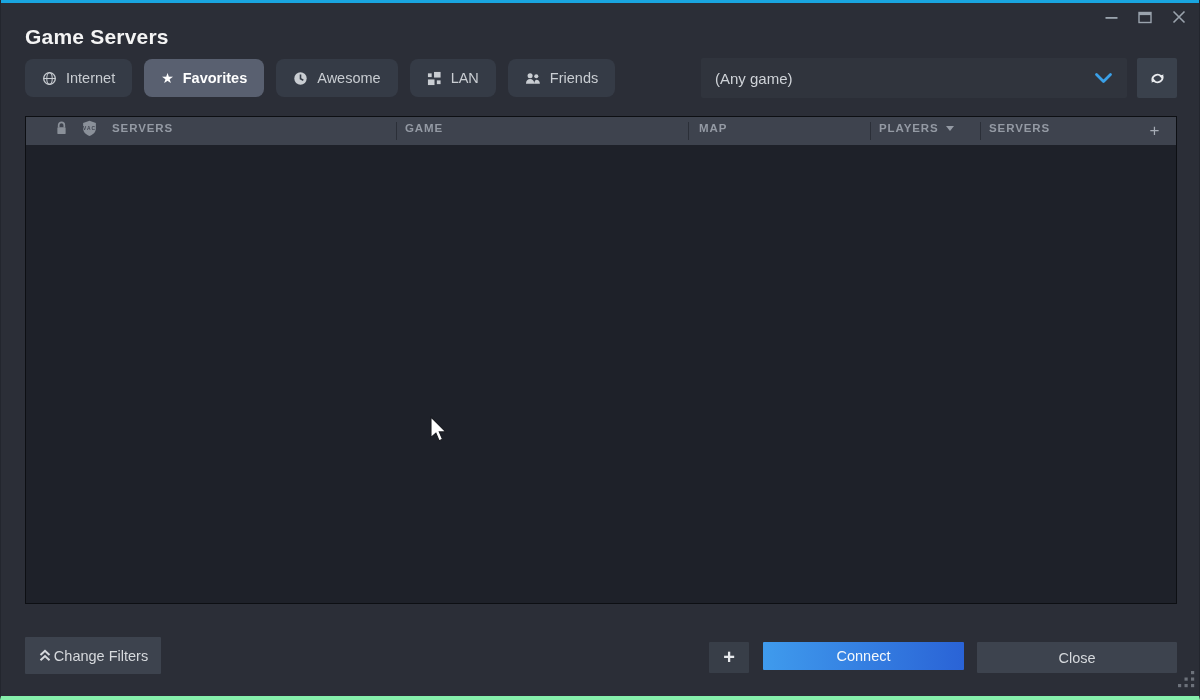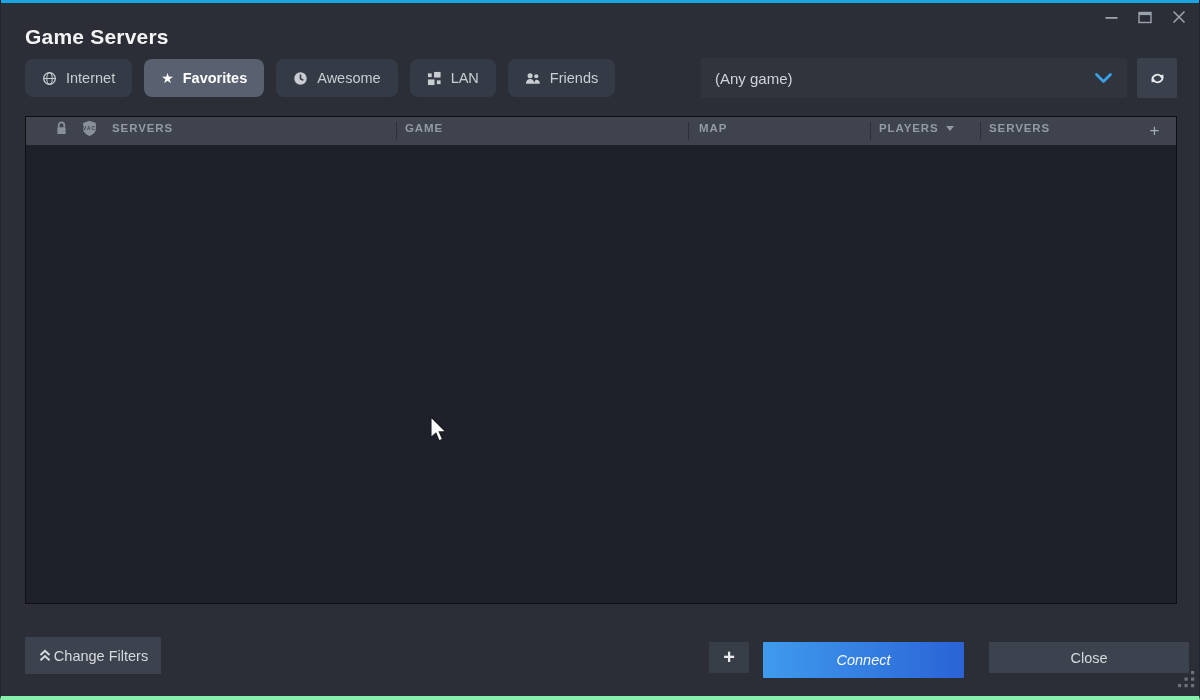--- a/index.html
+++ b/index.html
@@ -88,26 +88,25 @@
 
   
   .btn{
     display:flex; align-items:center; justify-content:center; gap:2px;
     background:#3d434e; color:#d6d9dd; font-size:14.5px; border-radius:1px; cursor:pointer;
   }
   .change-filters-btn{ position:absolute; left:24px; top:637px; width:136px; height:37px; }
   .add-server-btn{ position:absolute; left:708px; top:642px; width:40px; height:31px;
     font-size:20px; font-weight:bold; color:#e8eaed; background:#383e48; }
   .connect-btn{
-    position:absolute; left:762px; top:642px; width:201px; height:36px;
+    position:absolute; left:762px; top:642px; width:201px; height:28px;
     background:linear-gradient(90deg,var(--connect-gradient-start,#3f9bed),var(--connect-gradient-end,#2a63d6));
     color:#f4f8fb;
-    font-style:italic;
-  }
-  .close-btn{ position:absolute; left:976px; top:642px; width:200px; height:31px;margin-left:12px; }
+  }
+  .close-btn{ position:absolute; left:976px; top:642px; width:200px; height:31px; }
 
   .resize-grip{ position:absolute; right:4px; bottom:4px; cursor:nwse-resize; }
 
   .cursor{ position:absolute; left:428px; top:416px; pointer-events:none; }
 </style>
 </head>
 <body>
 
 <div class="window">
   <div class="top-accent"></div>

